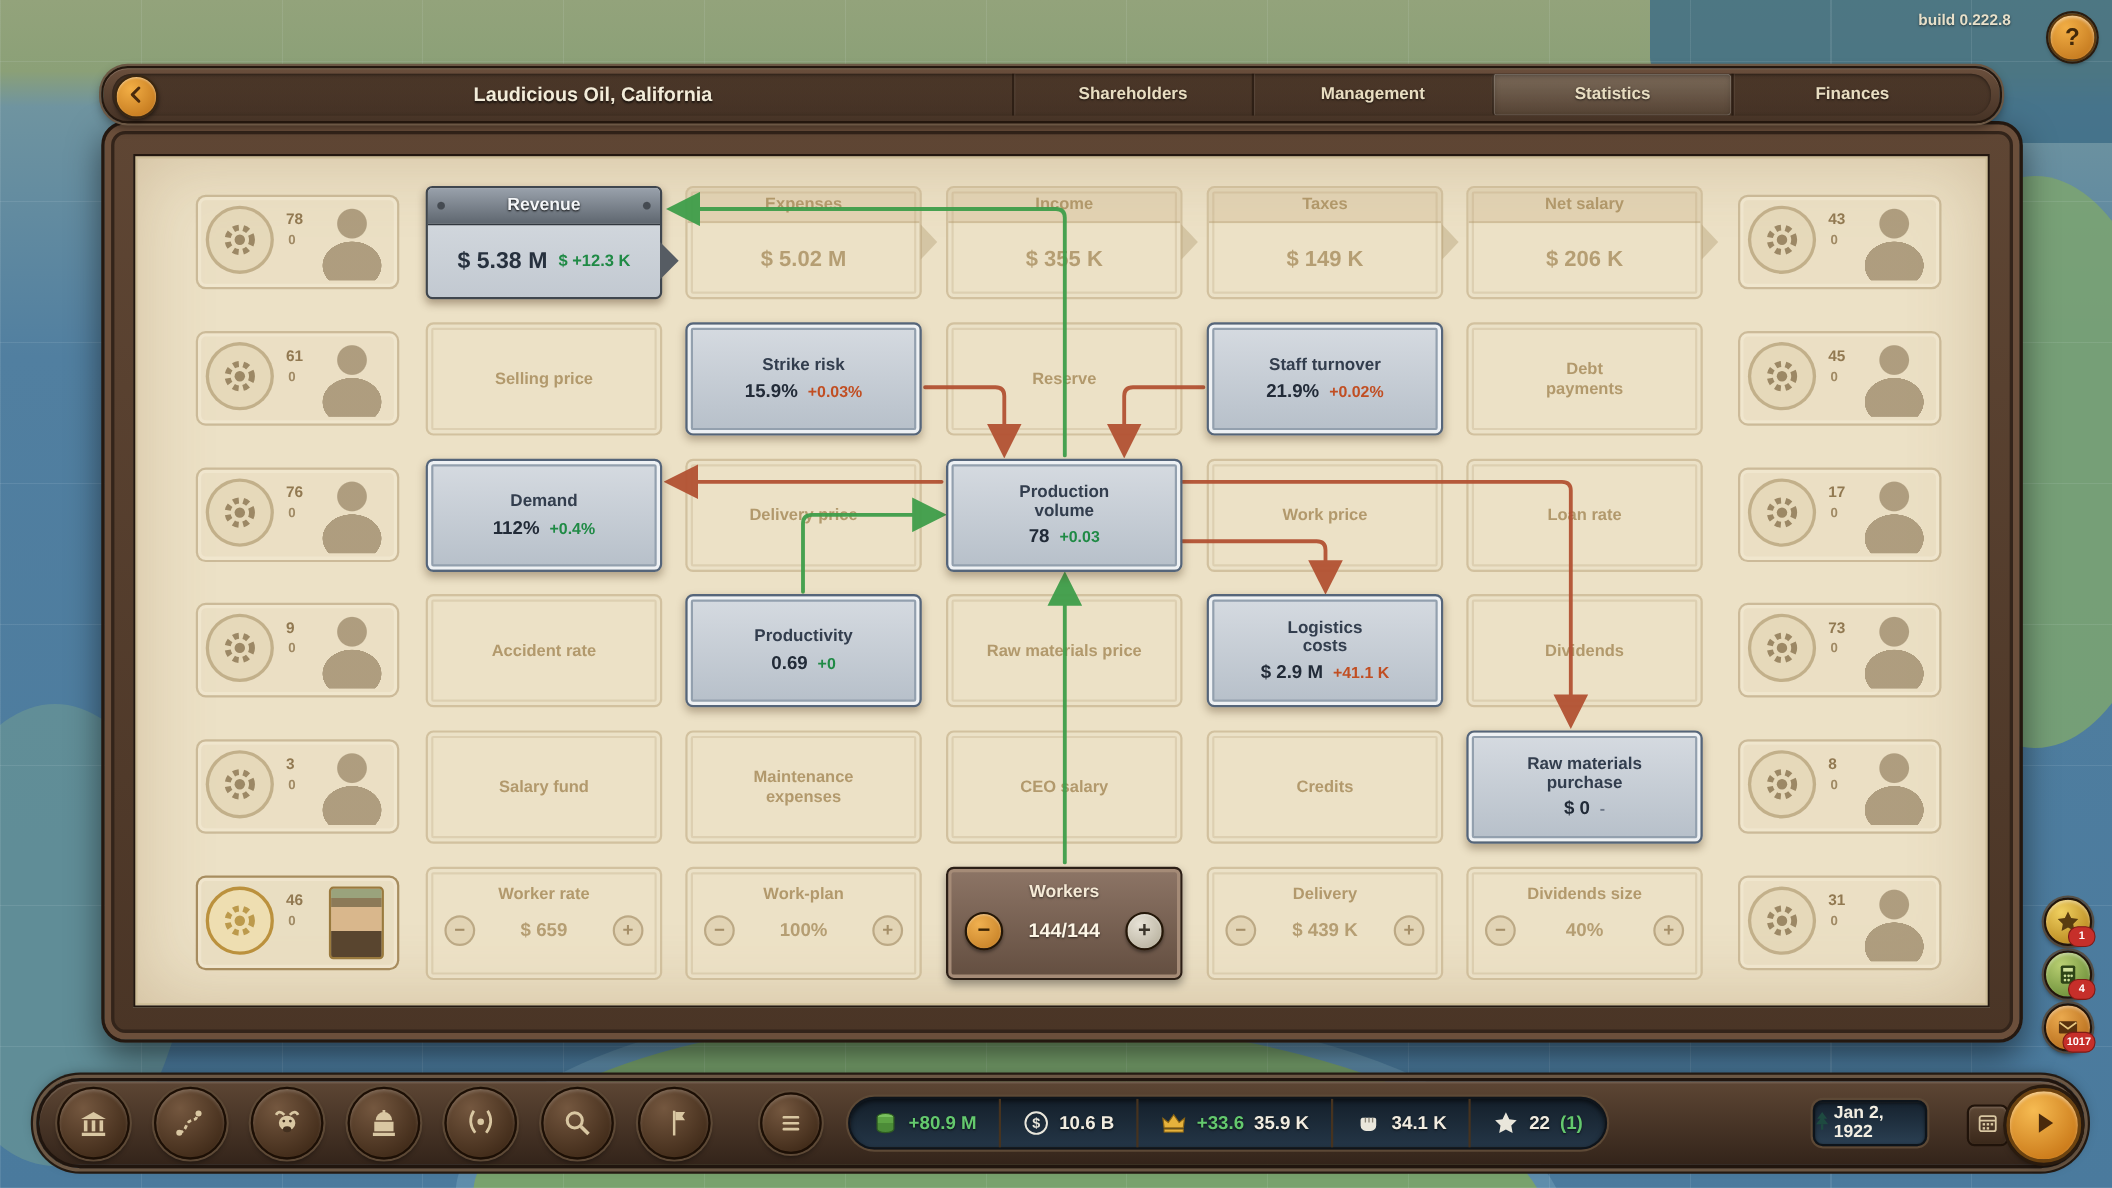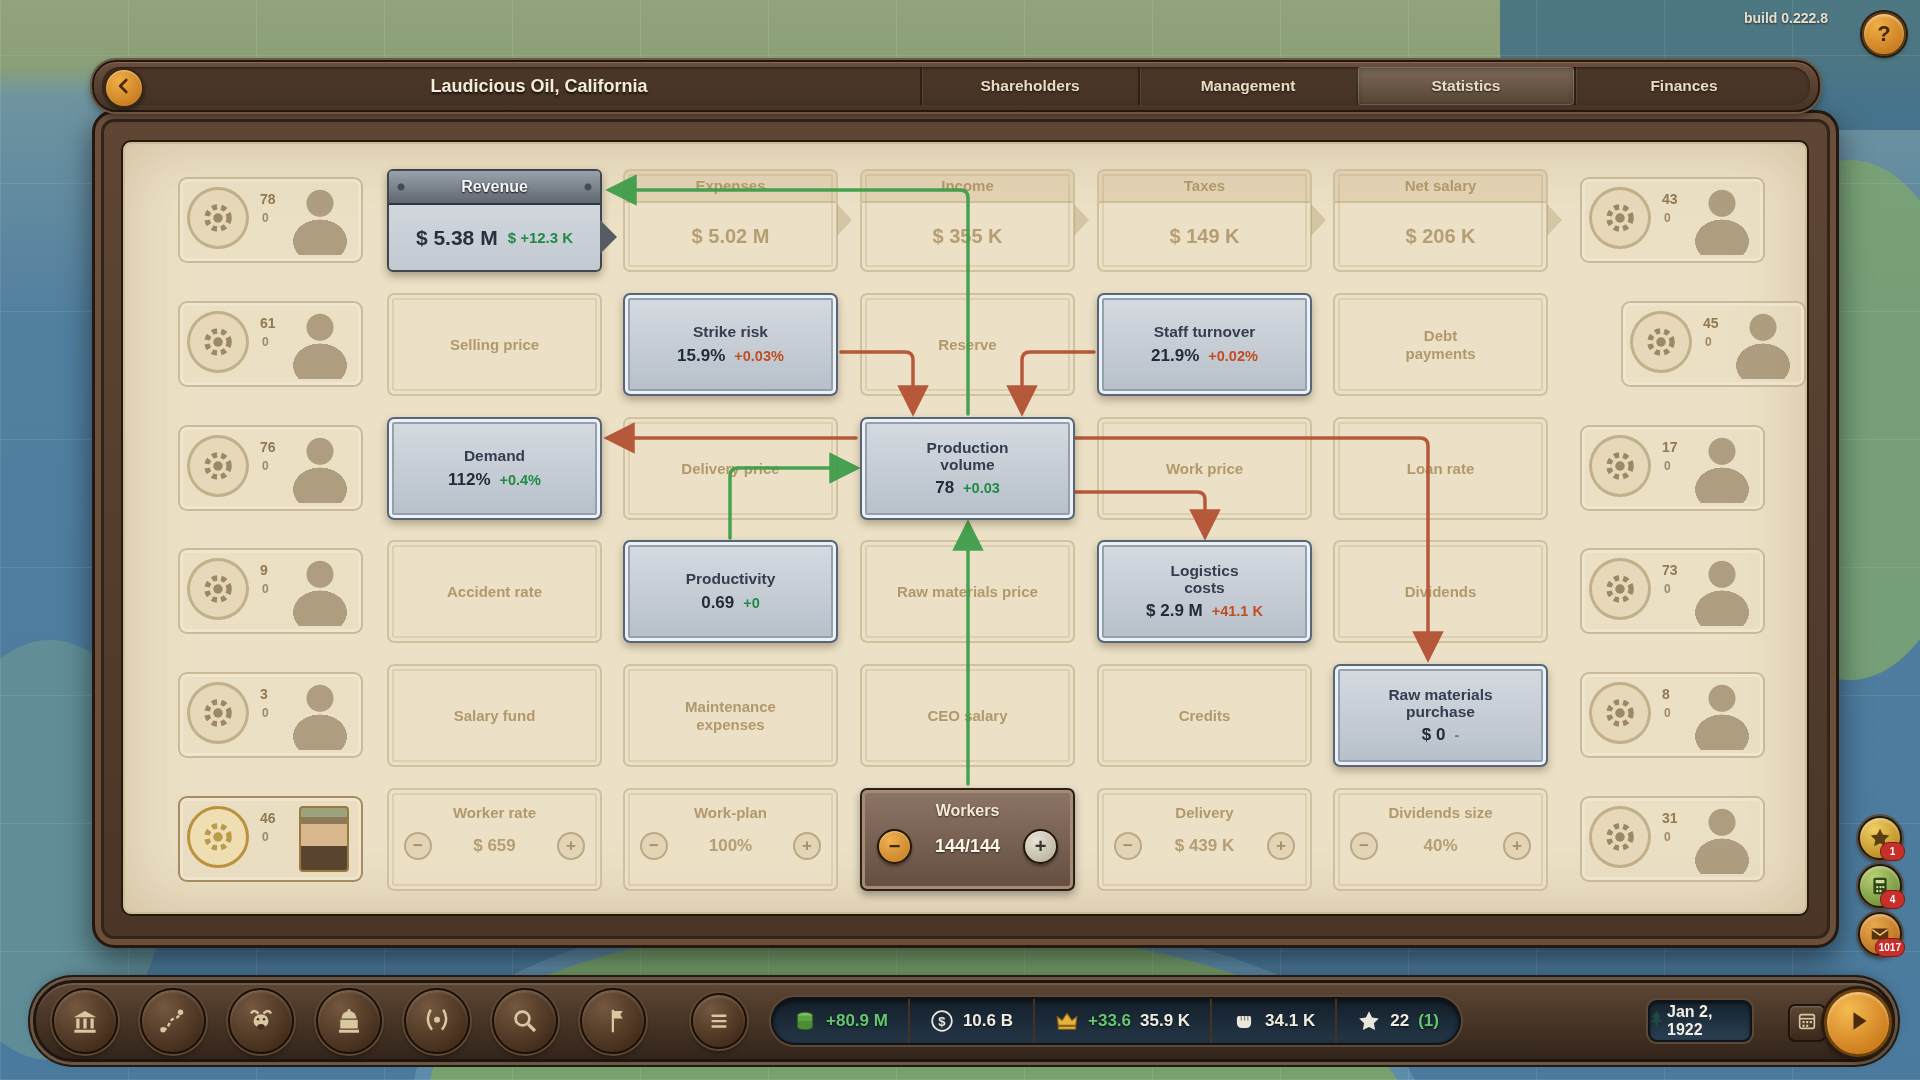--- a/index.html
+++ b/index.html
@@ -40,21 +40,21 @@
   .tab{flex:1;display:flex;align-items:center;justify-content:center;color:#e8ddc1;font-weight:bold;font-size:15.5px;
     text-shadow:0 1px 2px rgba(0,0,0,.65);border-left:2px solid rgba(25,15,8,.55);box-shadow:inset 1px 0 0 rgba(255,255,255,.08);cursor:pointer}
   .tab:first-child{border-left:none}
   .tab.active{background:linear-gradient(180deg,rgba(216,205,185,.34),rgba(150,135,110,.20));
     box-shadow:inset 0 0 0 1px rgba(255,255,255,.18),inset 0 2px 6px rgba(0,0,0,.25);border-radius:4px}
 
   
   .panel{position:absolute;left:92px;top:110px;width:1741px;height:832px;border-radius:22px;
     background:linear-gradient(180deg,#5f4634,#4a3526);border:3px solid #241810;
     box-shadow:inset 0 0 0 6px #6b4f3b,inset 0 0 0 9px #33241a,0 12px 30px rgba(0,0,0,.5);z-index:4}
-  .panel-inner{position:absolute;left:26px;top:27px;width:1688px;height:776px;border-radius:10px;
+  .panel-inner{position:absolute;left:26px;top:27px;width:1688px;height:776px;border-radius:0;
     background:#ece1c6;border:2px solid #241810;box-sizing:border-box;
     box-shadow:inset 0 0 0 2px #cdbd97,inset 0 0 70px rgba(140,100,55,.28)}
   #arrows{position:absolute;left:0;top:0;z-index:2;pointer-events:none}
   #flow,#people{position:absolute;inset:0}
 
   
   .anode{position:absolute;width:215px;height:103px;box-sizing:border-box;border-radius:7px;z-index:3}
   .anode.stat{display:flex;flex-direction:column;align-items:center;justify-content:center;gap:5px;
     background:linear-gradient(180deg,#d6dbe1,#b6bfc9);border:2px solid #55657a;
     box-shadow:0 4px 8px rgba(70,45,20,.35),inset 0 0 0 3px #eef1f4,inset 0 0 0 5px #93a0ae}
@@ -289,21 +289,21 @@
           <div class="pmedal">
             <svg viewBox="0 0 24 24">
               <circle cx="12" cy="12" r="7" fill="none" stroke="#8a7450" stroke-width="3.4" stroke-dasharray="3.2 2.6"></circle>
               <circle cx="12" cy="12" r="3" fill="#8a7450"></circle>
             </svg>
           </div>
           <div class="pnum">43</div>
           <div class="psub">0</div>
           <div class="pbust"></div>
         </div>
-        <div class="pcard" style="left: 1457px; top: 159px; margin-left: 41px;">
+        <div class="pcard" style="left: 1457px; top: 159px;">
           <div class="pmedal">
             <svg viewBox="0 0 24 24">
               <circle cx="12" cy="12" r="7" fill="none" stroke="#8a7450" stroke-width="3.4" stroke-dasharray="3.2 2.6"></circle>
               <circle cx="12" cy="12" r="3" fill="#8a7450"></circle>
             </svg>
           </div>
           <div class="pnum">45</div>
           <div class="psub">0</div>
           <div class="pbust"></div>
         </div>

